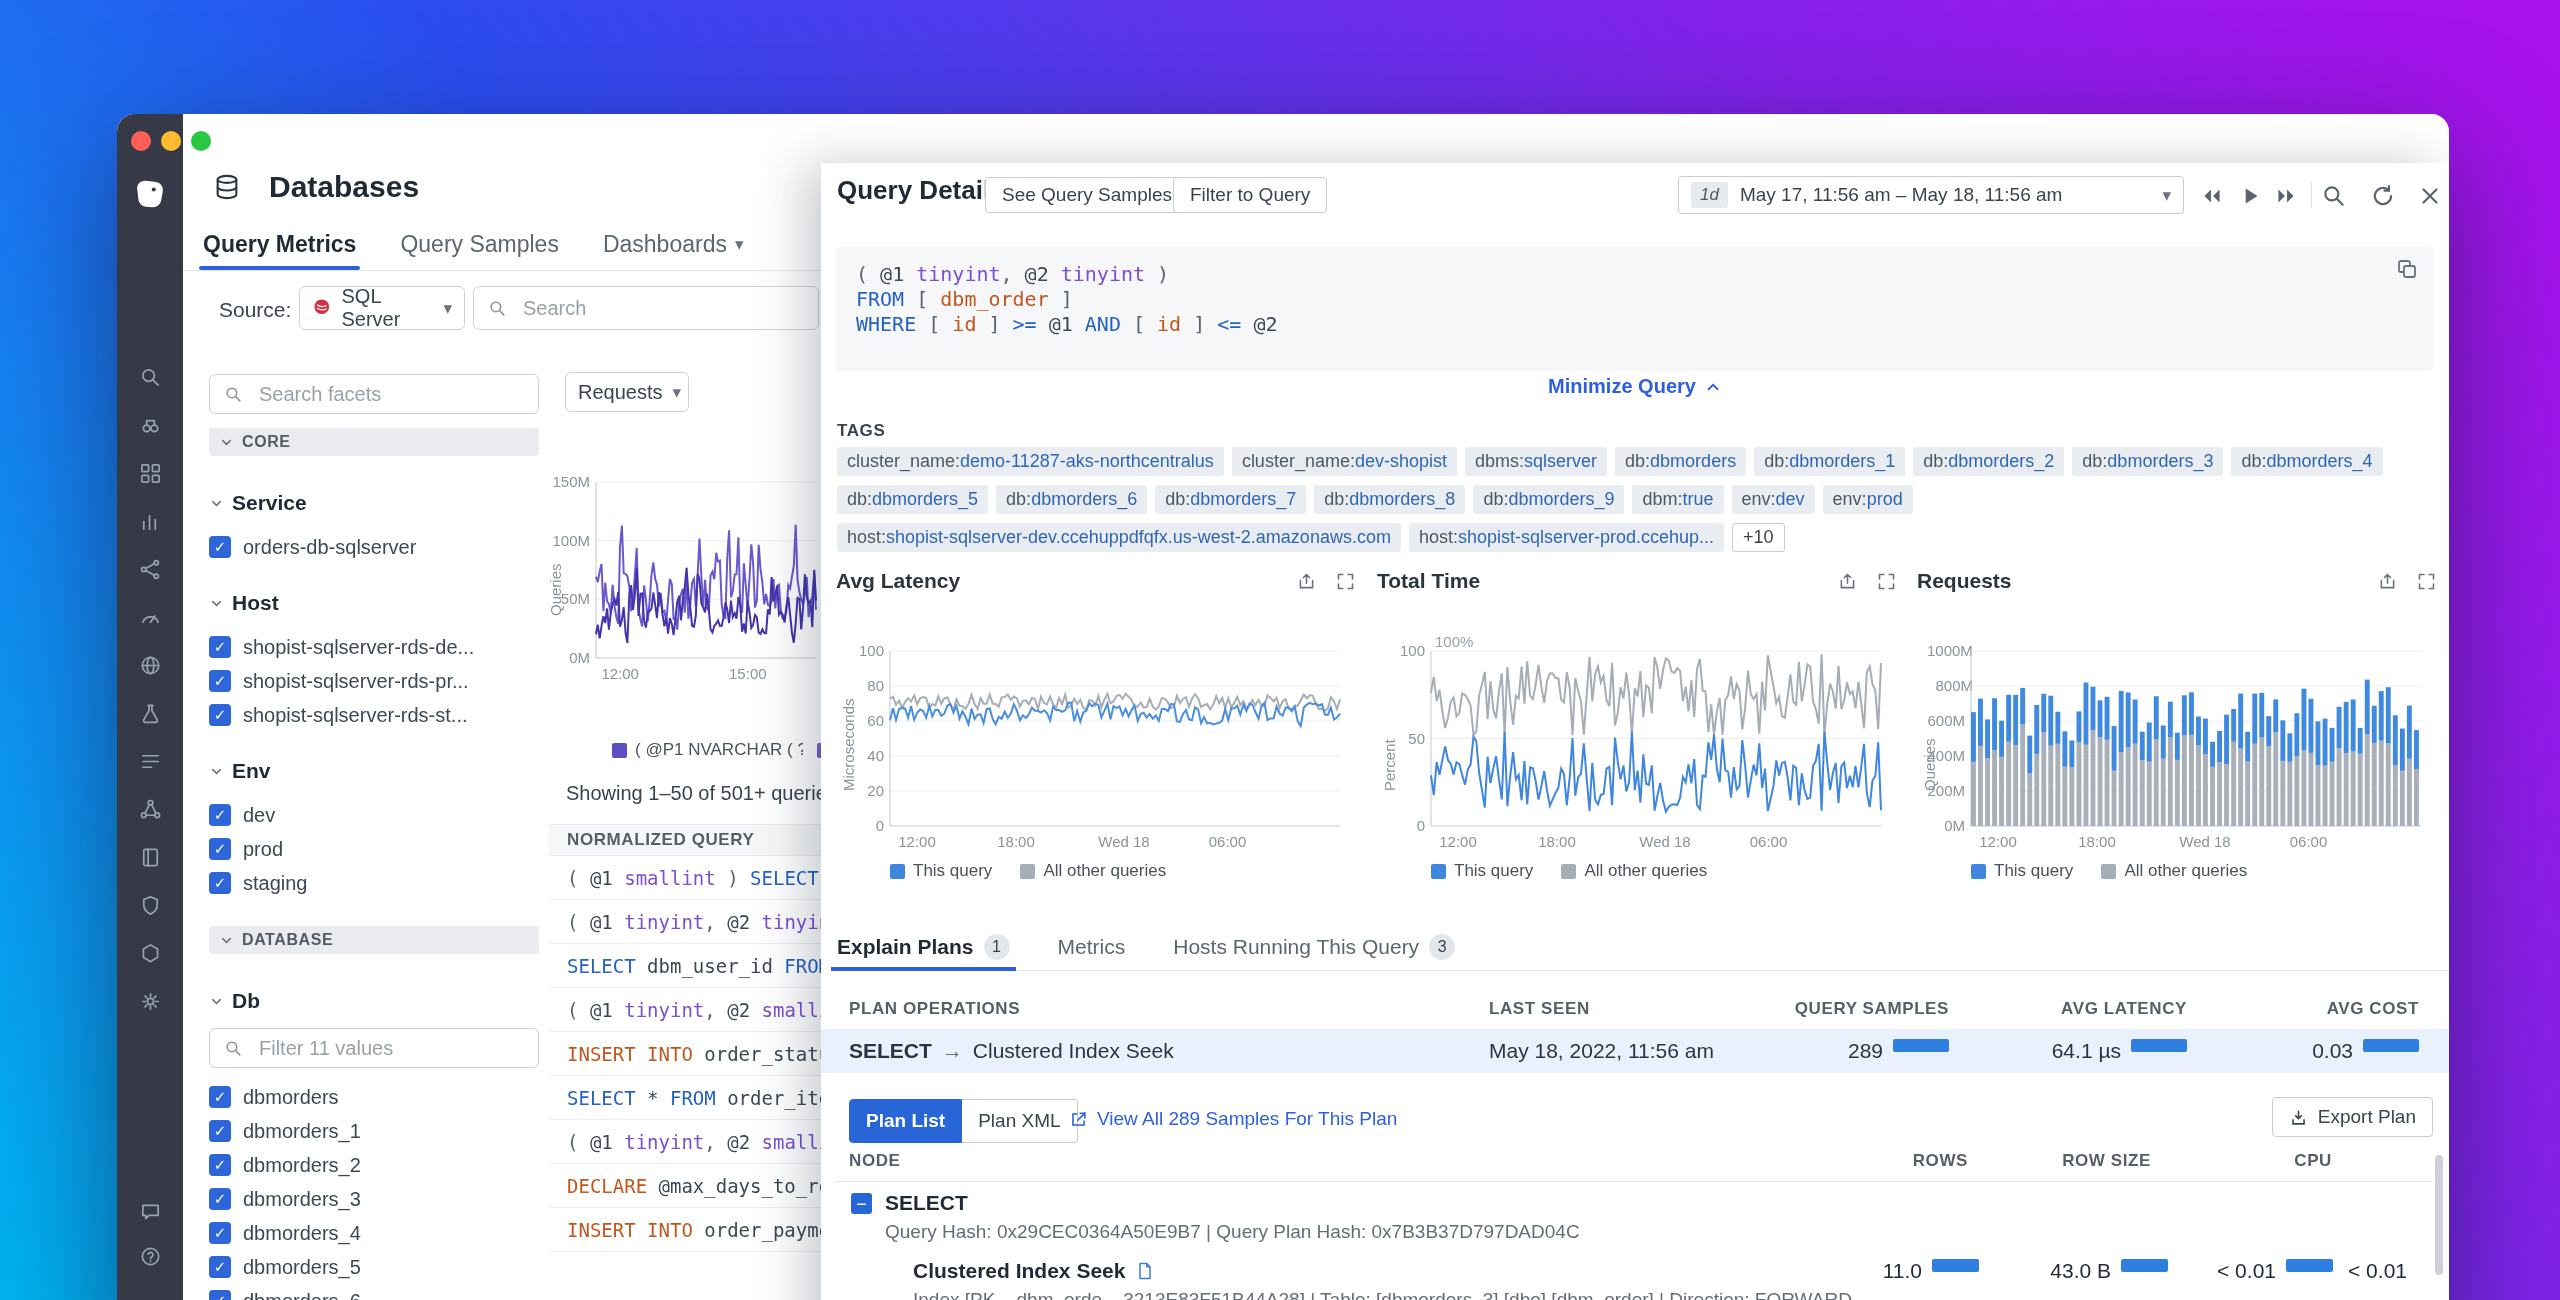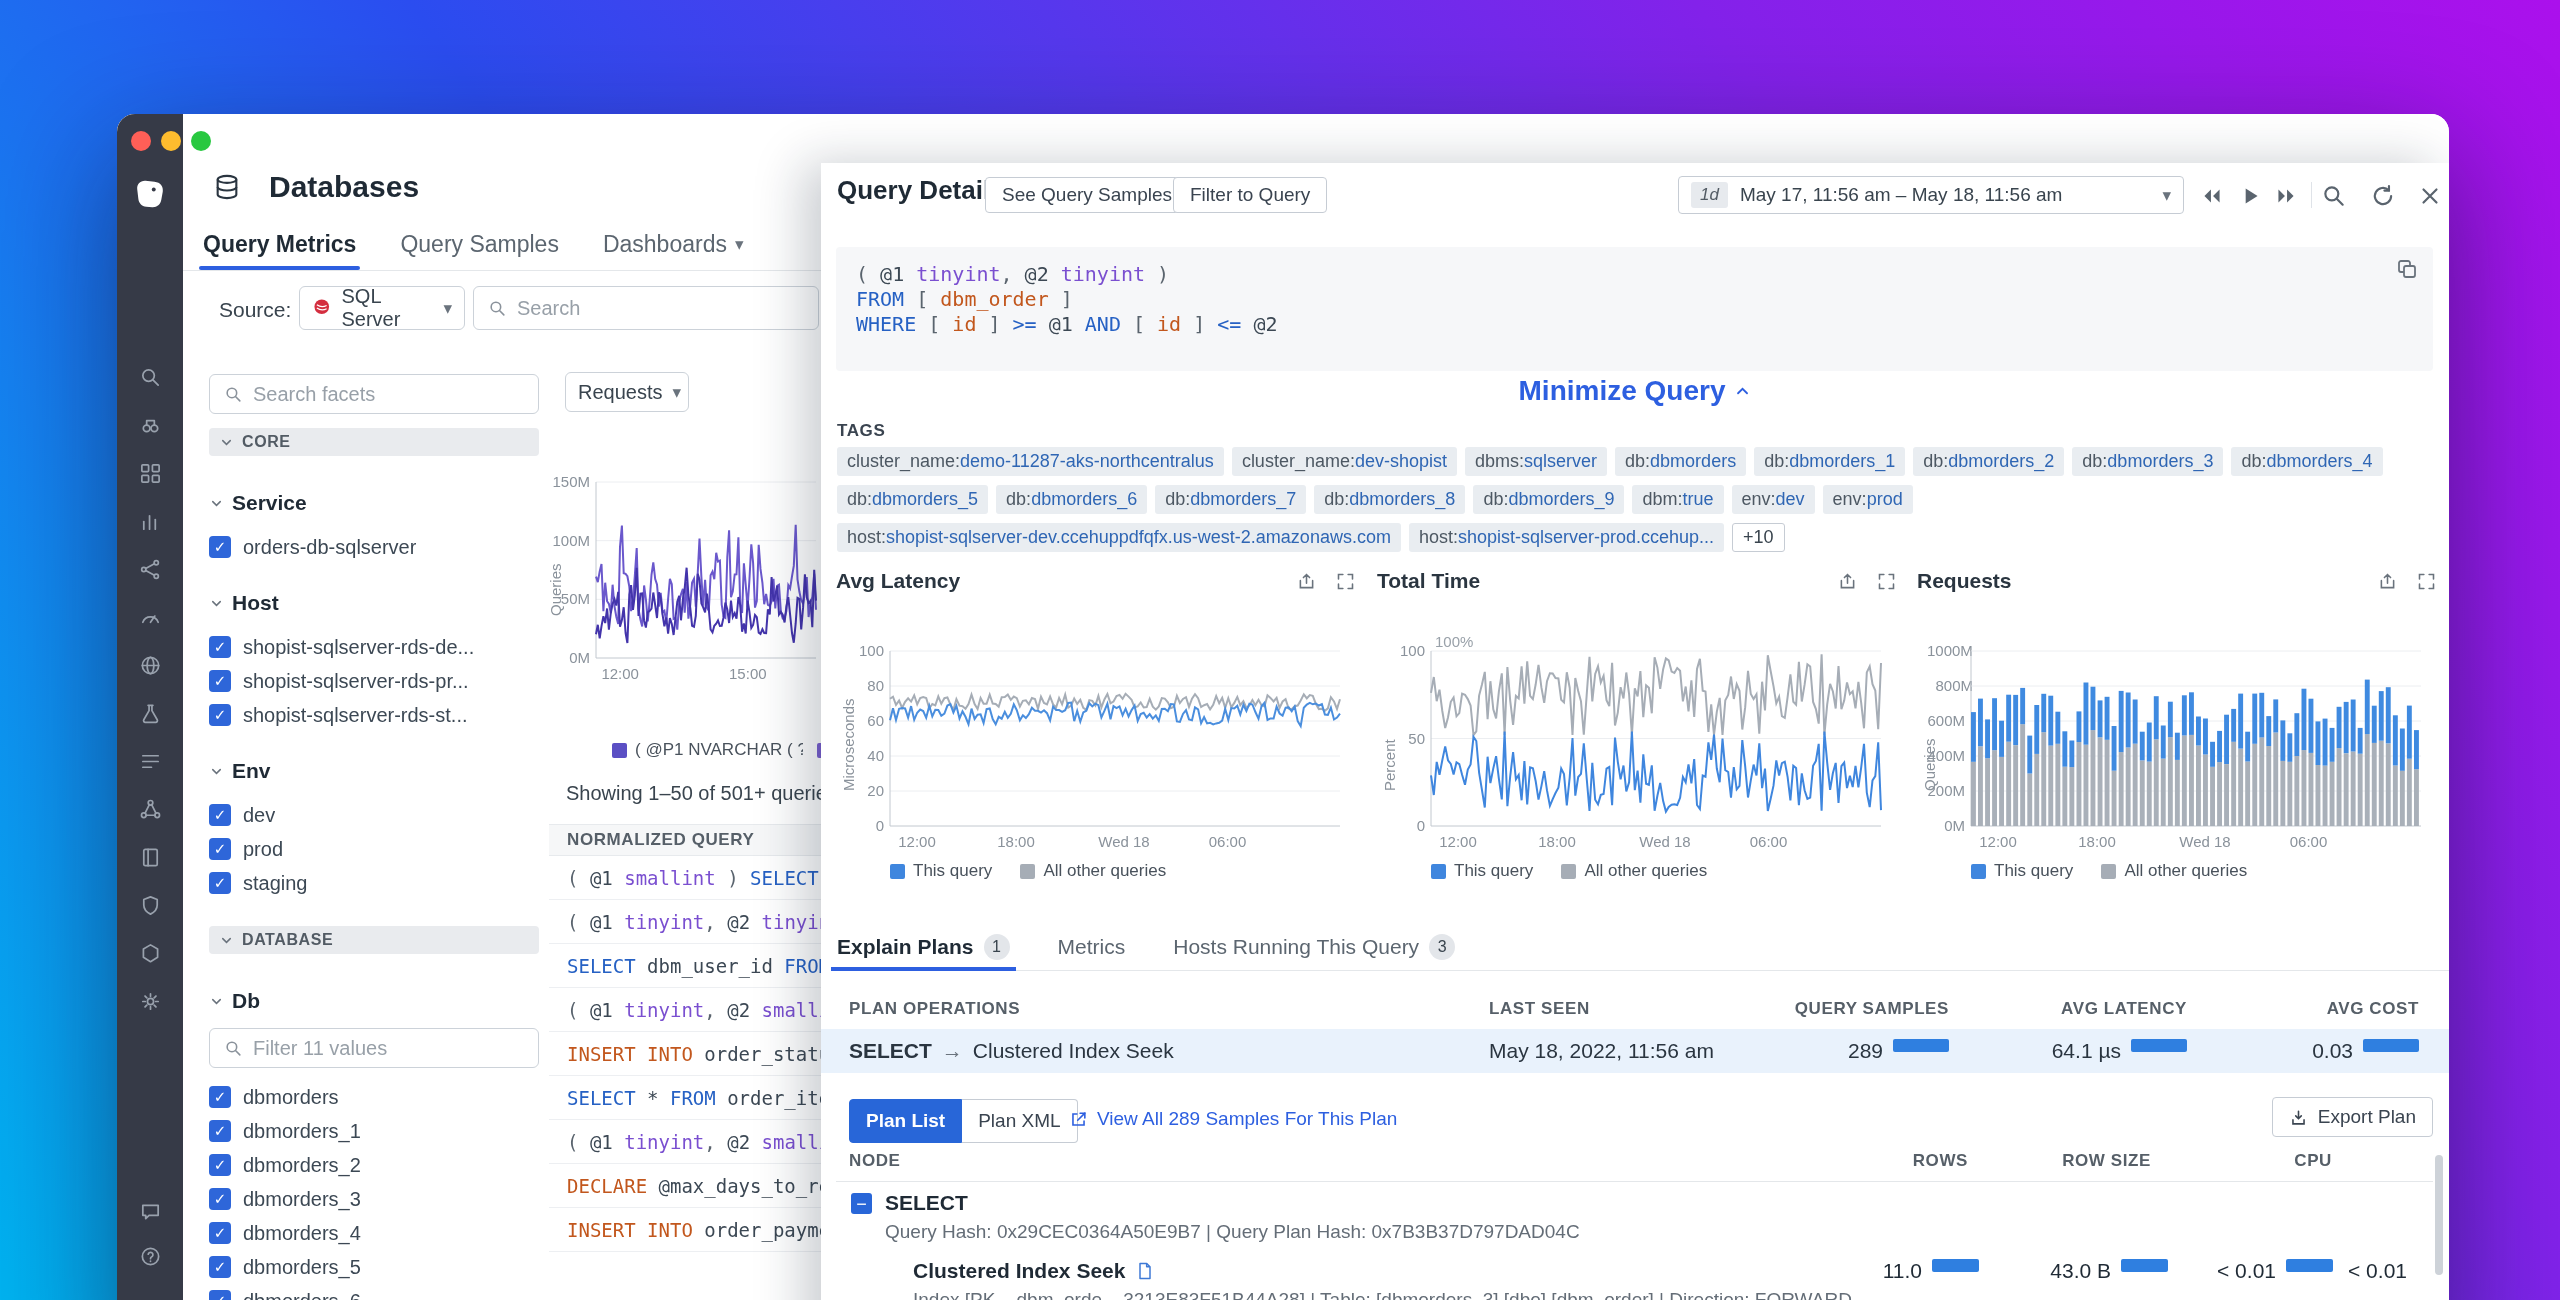--- a/index.html
+++ b/index.html
@@ -34,21 +34,21 @@
   .tab { position:relative; display:flex; align-items:center; gap:8px; font-size:23px; color:#5c6670; cursor:pointer; padding:0 4px; }
   .tab.active { color:#1f2a35; font-weight:600; }
   .tab.active::after { content:""; position:absolute; left:0; right:0; bottom:0; height:4px; background:#2d5fe0; border-radius:2px; }
   .caret { font-size:17px; color:#6a737d; }
   .db-divider { position:absolute; left:66px; right:0; top:156px; height:1px; background:#e4e7ea; }
   .source-label { position:absolute; left:102px; top:184px; font-size:21px; color:#39444e; }
   .source-select { position:absolute; left:182px; top:172px; width:166px; height:44px; border:1px solid #ccd2d9; border-radius:6px;
     display:flex; align-items:center; gap:10px; padding:0 12px; font-size:20px; cursor:pointer; background:#fff; }
   .source-select .sqlsrv { width:22px; height:22px; }
   .source-select .caret { margin-left:auto; }
-  .inputbox { border:1px solid #ccd2d9; border-radius:6px; display:flex; align-items:center; gap:10px; padding:12px 14px; background:#fff; color:#8a929b; }
+  .inputbox { border:1px solid #ccd2d9; border-radius:6px; display:flex; align-items:center; gap:16px; padding:12px 14px; background:#fff; color:#8a929b; }
   .inputbox svg { width:19px; height:19px; color:#8a929b; flex:none; }
   .inputbox input { border:none; outline:none; font-size:20px; width:100%; font-family:inherit; color:#39444e; background:transparent; }
   .inputbox input::placeholder { color:#98a0a8; }
   .top-search { position:absolute; left:356px; top:172px; width:346px; height:44px; }
 
   
   .facets { position:absolute; left:92px; top:260px; width:330px; }
   .facet-search { height:40px; margin-bottom:14px; }
   .facet-bar { height:28px; margin-bottom:34px; background:#e9ebee; border-radius:4px; display:flex; align-items:center; gap:8px;
     padding:0 10px; font-size:16px; font-weight:700; letter-spacing:.6px; color:#525b64; cursor:pointer; }
@@ -99,21 +99,21 @@
   .time-ctl .caret { margin-left:auto; }
   .hicon { position:absolute; top:20px; width:26px; height:26px; color:#5a646e; cursor:pointer; }
   .hicon svg { width:26px; height:26px; }
   .vsep { position:absolute; left:1490px; top:19px; width:1px; height:26px; background:#dfe3e8; }
   .sql-block { position:absolute; left:15px; right:16px; top:84px; height:124px; background:#f6f7f9; border-radius:4px;
     padding:15px 20px; font-family:"DejaVu Sans Mono",monospace; font-size:20px; line-height:25px; }
   .sql-line { white-space:pre; }
   .copy-btn { position:absolute; right:14px; top:10px; width:24px; height:24px; color:#6a737d; cursor:pointer; }
   .copy-btn svg { width:24px; height:24px; }
   .minimize { position:absolute; left:50%; transform:translateX(-50%); top:212px; display:flex; align-items:center; gap:8px;
-    color:#2d5fe0; font-size:28px; font-weight:600; cursor:pointer; }
+    color:#2d5fe0; font-size:20px; font-weight:600; cursor:pointer; }
   .minimize svg { width:18px; height:18px; }
   .tags-label { position:absolute; left:16px; top:258px; font-size:17px; font-weight:700; letter-spacing:.6px; color:#3a4450; }
   .tags-wrap { position:absolute; left:16px; top:284px; right:20px; display:flex; flex-wrap:wrap; gap:9px 8px; }
   .tag { height:29px; background:#e9edf1; border-radius:3px; padding:0 10px; display:flex; align-items:center;
     font-size:18px; cursor:pointer; white-space:nowrap; }
   .tag .k { color:#4d5863; } .tag .v { color:#2f66b4; }
   .tag.more { background:#fff; border:1px solid #c6ccd4; color:#39444e; }
 
   
   .card { position:absolute; top:406px; width:520px; height:322px; }

